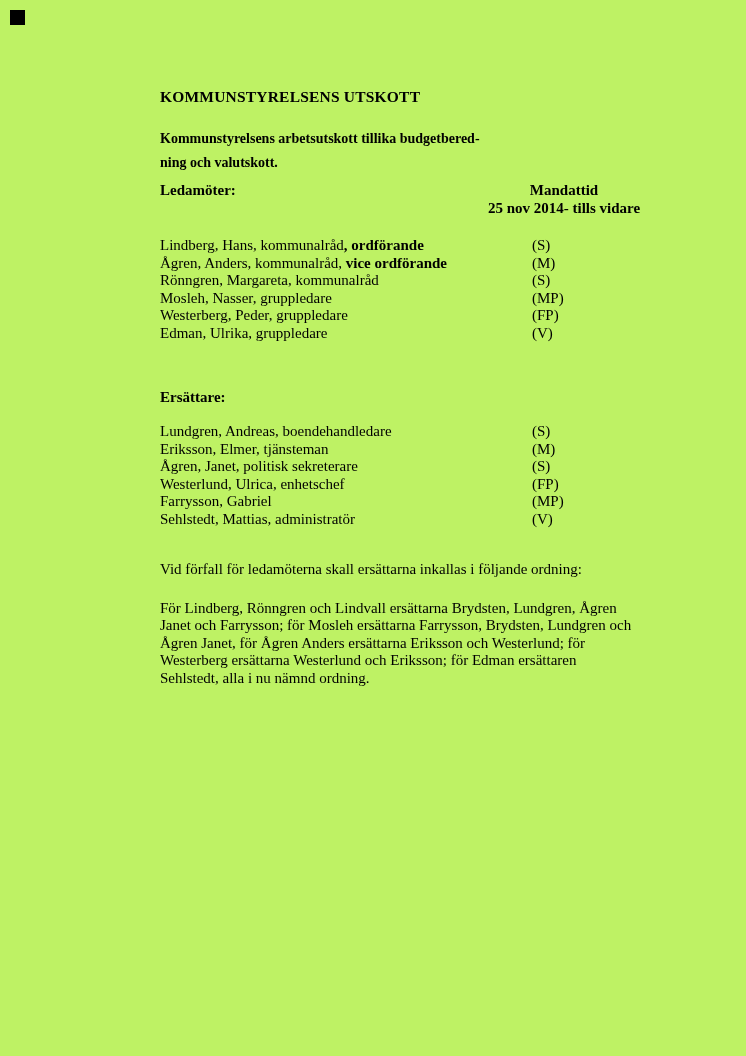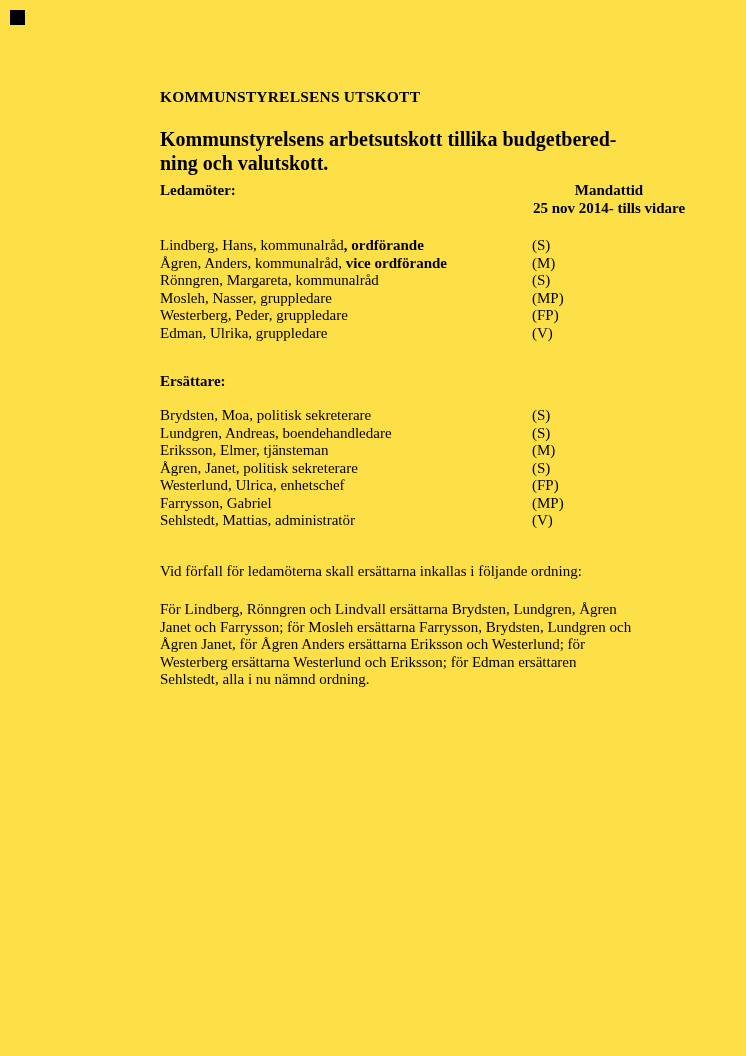--- a/index.html
+++ b/index.html
@@ -4,46 +4,46 @@
 <style>
   html, body {
     margin: 0;
     padding: 0;
     background: #ffffff;
   }
   .page {
     position: relative;
     width: 746px;
     height: 1056px;
-    background: #fde047;
+    background: #bef264;
     color: #000000;
     font-family: "Liberation Serif", "DejaVu Serif", serif;
     font-size: 15px;
     box-sizing: border-box;
-    padding: 88px 51px 0 160px;
+    padding: 88px 96px 0 160px;
     overflow: hidden;
   }
   .corner-mark {
     position: absolute;
     left: 10px;
     top: 10px;
     width: 15px;
     height: 15px;
     background: #000000;
   }
   .doc-title {
     font-size: 15.5px;
     font-weight: bold;
     line-height: 18px;
     margin: 0;
     letter-spacing: 0.2px;
   }
   .doc-subtitle {
     margin-top: 21px;
-    font-size: 20px;
+    font-size: 14px;
     font-weight: bold;
     line-height: 24px;
   }
   .header-row {
     margin-top: 6px;
     display: flex;
     justify-content: space-between;
     align-items: flex-start;
   }
   .members-label, .substitutes-label {
@@ -68,21 +68,21 @@
     white-space: nowrap;
   }
   .row-name {
     display: inline-block;
     width: 372px;
   }
   .row-party {
     display: inline-block;
   }
   .substitutes-label {
-    margin-top: 30px;
+    margin-top: 46px;
   }
   .list.substitutes {
     margin-top: 17px;
   }
   .para-intro {
     margin-top: 33px;
     line-height: 17.5px;
   }
   .para-detail {
     margin-top: 21px;
@@ -117,21 +117,20 @@
       <div class="row"><span class="row-name">Ågren, Anders, kommunalråd, <b>vice ordförande</b></span><span class="row-party">(M)</span></div>
       <div class="row"><span class="row-name">Rönngren, Margareta, kommunalråd</span><span class="row-party">(S)</span></div>
       <div class="row"><span class="row-name">Mosleh, Nasser, gruppledare</span><span class="row-party">(MP)</span></div>
       <div class="row"><span class="row-name">Westerberg, Peder, gruppledare</span><span class="row-party">(FP)</span></div>
       <div class="row"><span class="row-name">Edman, Ulrika, gruppledare</span><span class="row-party">(V)</span></div>
     </div>
 
   <div class="substitutes-label">Ersättare:</div>
 
   <div class="list substitutes">
-      <div class="row"><span class="row-name">Brydsten, Moa, politisk sekreterare</span><span class="row-party">(S)</span></div>
       <div class="row"><span class="row-name">Lundgren, Andreas, boendehandledare</span><span class="row-party">(S)</span></div>
       <div class="row"><span class="row-name">Eriksson, Elmer, tjänsteman</span><span class="row-party">(M)</span></div>
       <div class="row"><span class="row-name">Ågren, Janet, politisk sekreterare</span><span class="row-party">(S)</span></div>
       <div class="row"><span class="row-name">Westerlund, Ulrica, enhetschef</span><span class="row-party">(FP)</span></div>
       <div class="row"><span class="row-name">Farrysson, Gabriel</span><span class="row-party">(MP)</span></div>
       <div class="row"><span class="row-name">Sehlstedt, Mattias, administratör</span><span class="row-party">(V)</span></div>
     </div>
 
   <p class="para-intro">Vid förfall för ledamöterna skall ersättarna inkallas i följande ordning:</p>
 

